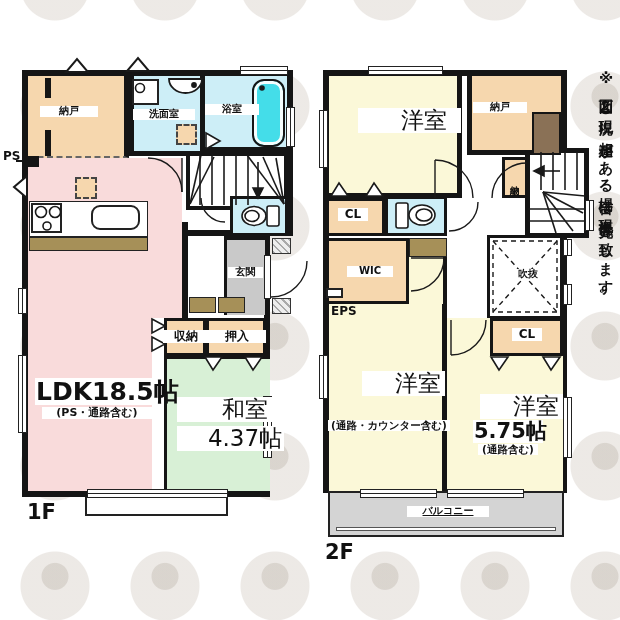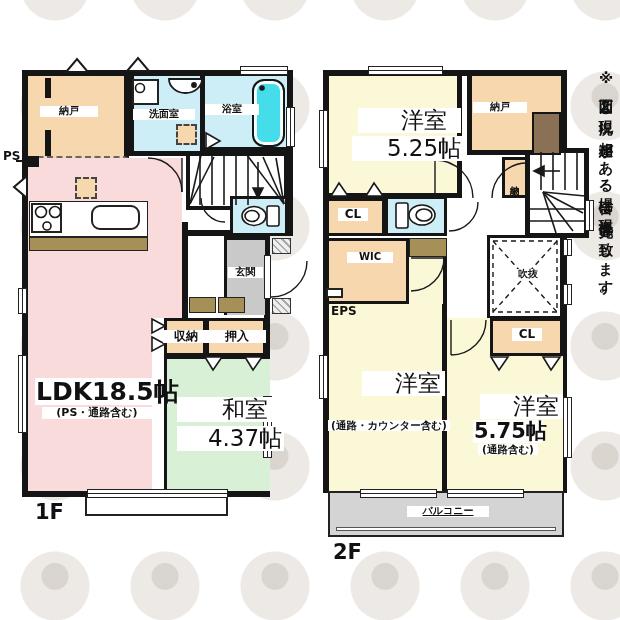--- a/index.html
+++ b/index.html
@@ -29,21 +29,21 @@
   .lbl{position:absolute;z-index:8;background:#fff;color:#111;text-align:center;
        white-space:nowrap;line-height:1.08;padding:0 1px;}
   .lbl.nobg{background:transparent;}
   .s25{font-size:25px;font-weight:600;}
   .s22{font-size:23px;font-weight:400;padding-left:30px;}
   .s21{font-size:21px;font-weight:600;}
   .s13{font-size:10px;font-weight:600;}
   .s12{font-size:12px;font-weight:600;}
   .s11{font-size:11px;font-weight:600;}
   .s10{font-size:10.5px;font-weight:600;}
-  .floorlbl{font-size:21px;font-weight:bold;background:transparent;margin-left:8px;}
+  .floorlbl{font-size:21px;font-weight:bold;background:transparent;}
   .winH{background:linear-gradient(#fff 42%,#222 42% 58%,#fff 58%);border:1px solid #222;z-index:6;}
   .winV{background:linear-gradient(90deg,#fff 42%,#222 42% 58%,#fff 58%);border:1px solid #222;z-index:6;}
   .dashedSq{background:#f6d7ae;border:2px dashed #444;z-index:5;}
   .hatch{background:repeating-linear-gradient(45deg,#aaa 0 2px,#eee 2px 5px);border:1px solid #333;z-index:5;}
   #svgOverlay{position:absolute;left:0;top:0;z-index:7;pointer-events:none;}
   #disclaimer{position:absolute;left:596px;top:70px;height:520px;writing-mode:vertical-rl;
      font-size:14.5px;font-weight:600;letter-spacing:1.5px;z-index:8;background:transparent;}
   .tub{background:#44dde9;border:2px solid #151515;border-radius:12px;
        box-shadow:inset 0 0 0 3px rgba(255,255,255,.95);z-index:5;}
   .icoBox{background:#fff;border:2px solid #222;z-index:5;}
@@ -146,24 +146,23 @@
   <div class="abs winV" style="left:319px;top:110px;width:9px;height:58px;"></div>
   <div class="abs winV" style="left:319px;top:355px;width:9px;height:44px;"></div>
   <div class="abs winV" style="left:585px;top:200px;width:9px;height:31px;"></div>
   <div class="abs winV" style="left:563px;top:239px;width:9px;height:17px;"></div>
   <div class="abs winV" style="left:563px;top:284px;width:9px;height:21px;"></div>
   <div class="abs winV" style="left:563px;top:397px;width:9px;height:61px;"></div>
   <div class="abs winH" style="left:360px;top:489px;width:77px;height:9px;"></div>
   <div class="abs winH" style="left:447px;top:489px;width:77px;height:9px;"></div>
 
   <div class="lbl s22" style="left:358px;top:108px;width:72px;">洋室</div>
-  <div class="lbl s22" style="left:352px;top:136px;width:84px;">5.25帖</div>
   <div class="lbl s13" style="left:473px;top:102px;width:52px;">納戸</div>
   <div class="lbl s12" style="left:338px;top:208px;width:28px;">CL</div>
-  <div class="lbl s13" style="left:347px;top:252px;width:44px;">WIC</div>
+  <div class="lbl s13" style="left:347px;top:266px;width:44px;">WIC</div>
   <div class="lbl s12 nobg" style="left:330px;top:305px;">EPS</div>
   <div class="lbl s13" style="left:508px;top:269px;width:38px;">吹抜</div>
   <div class="lbl s22" style="left:362px;top:371px;width:52px;">洋室</div>
   <div class="lbl s10" style="left:328px;top:420px;width:120px;">(通路・カウンター含む)</div>
   <div class="lbl s22" style="left:480px;top:394px;width:52px;">洋室</div>
   <div class="lbl s21" style="left:473px;top:420px;width:68px;">5.75帖</div>
   <div class="lbl s10" style="left:478px;top:444px;width:58px;">(通路含む)</div>
   <div class="lbl s12" style="left:512px;top:328px;width:28px;">CL</div>
   <div class="lbl s13" style="left:407px;top:506px;width:80px;text-decoration:underline;">バルコニー</div>
   <div class="lbl floorlbl" style="left:324px;top:541px;">2F</div>

